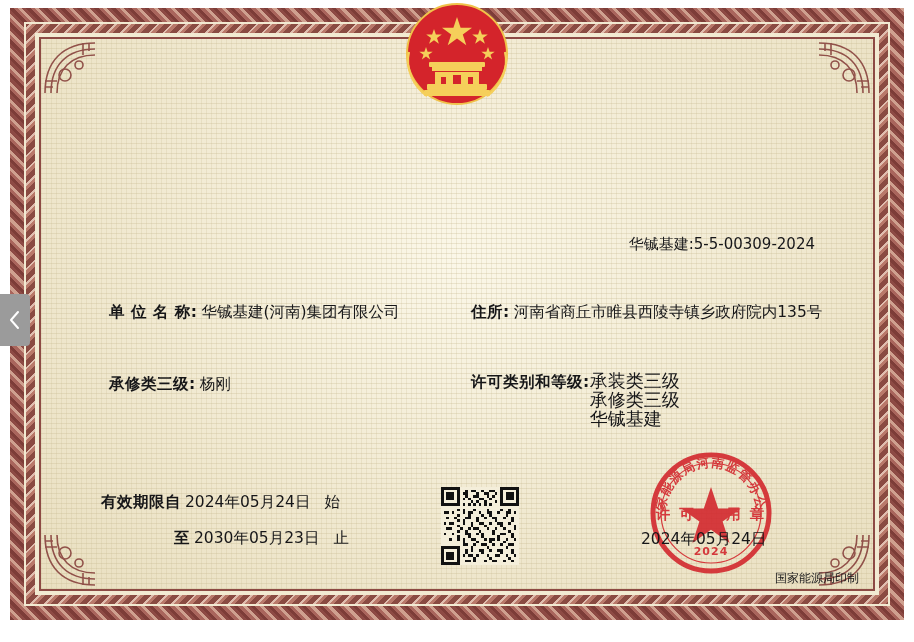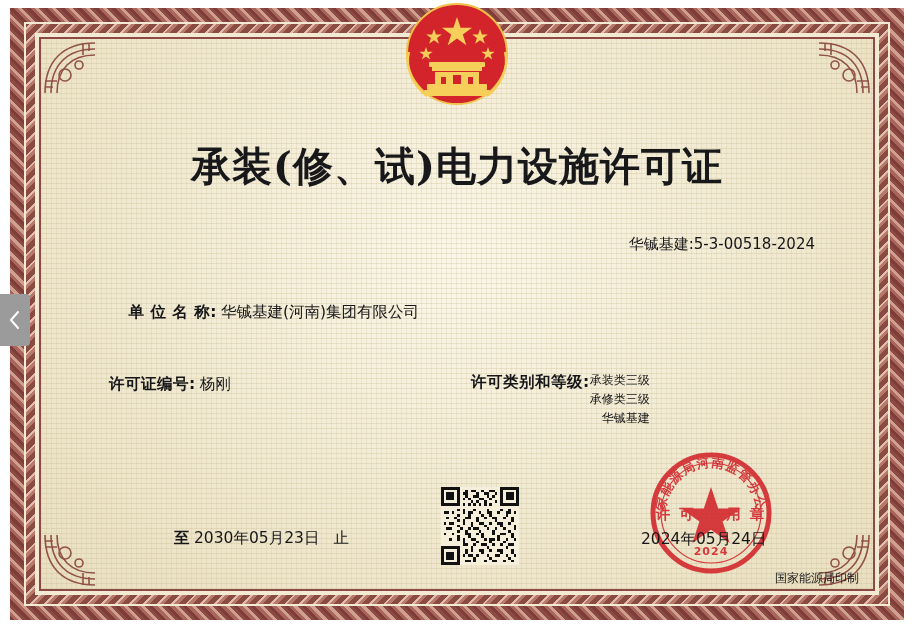--- a/index.html
+++ b/index.html
@@ -113,21 +113,20 @@
     color: #17171a;
     font-family: "DejaVu Sans", "Liberation Sans", sans-serif;
   }
 
   .field {
     position: absolute;
     font-size: 15.5px;
     color: #161618;
     font-family: "DejaVu Sans", "Liberation Sans", sans-serif;
     line-height: 22px;
-    text-align: right;
   }
   .flabel {
     font-weight: bold;
     letter-spacing: 0.5px;
     white-space: nowrap;
   }
   .fvalue {
     font-weight: normal;
   }
 
@@ -137,21 +136,21 @@
   #f-cat       { left: 430px; top: 332px; }
   #f-credit    { left: 68px;  top: 404px; }
   #f-valid     { left: 60px;  top: 452px; }
   #f-to        { left: 133px; top: 488px; }
 
   .inline-val { margin-left: 4px; }
 
   .cat-lines {
     display: inline-block;
     vertical-align: top;
-    font-size: 12px;
+    font-size: 18px;
     line-height: 19px;
   }
 
   
   #qrcode {
     position: absolute;
     left: 400px;
     top: 448px;
     width: 78px;
     height: 78px;
@@ -249,40 +248,45 @@
       <g fill="none" stroke="#8d4a44" stroke-width="1.6">
         <path d="M2 52 C2 20 20 2 52 2"></path>
         <path d="M8 52 C8 24 24 8 52 8"></path>
         <path d="M14 52 C14 28 28 14 52 14"></path>
         <circle cx="22" cy="34" r="6"></circle>
         <circle cx="36" cy="24" r="4"></circle>
         <path d="M2 40 L14 40 M2 46 L10 46 M40 2 L40 14 M46 2 L46 10"></path>
       </g>
     </svg>
 
-    <div id="title">承装(修、试)电力设施许可证</div>
 
     <div id="cert-no">
-      <span>华铖基建:</span><span>5-3-00518-2024</span>
+      <span>华铖基建:</span><span>5-5-00309-2024</span>
     </div>
 
     <div class="field" id="f-unit">
       <span class="flabel">单 位 名 称:</span><span class="fvalue inline-val">华铖基建(河南)集团有限公司</span>
     </div>
 
+    <div class="field" id="f-addr">
+      <span class="flabel">住所:</span><span class="fvalue inline-val">河南省商丘市睢县西陵寺镇乡政府院内135号</span>
+    </div>
 
     <div class="field" id="f-legal">
-      <span class="flabel">许可证编号:</span><span class="fvalue inline-val">杨刚</span>
+      <span class="flabel">承修类三级:</span><span class="fvalue inline-val">杨刚</span>
     </div>
 
     <div class="field" id="f-cat">
       <span class="flabel">许可类别和等级:</span><span class="cat-lines"><span>承装类三级</span><br><span>承修类三级</span><br><span>华铖基建</span></span>
     </div>
 
 
+    <div class="field" id="f-valid">
+      <span class="flabel">有效期限自</span><span class="fvalue inline-val">2024年05月24日</span><span class="fvalue inline-val" style="margin-left:14px">始</span>
+    </div>
 
     <div class="field" id="f-to">
       <span class="flabel">至</span><span class="fvalue inline-val">2030年05月23日</span><span class="fvalue inline-val" style="margin-left:14px">止</span>
     </div>
 
     <svg id="qrcode" viewBox="0 0 29 29" shape-rendering="crispEdges">
       <rect width="29" height="29" fill="#f4eeda"></rect>
       <g fill="#111">
 
         <rect x="0" y="0" width="7" height="1"></rect>

